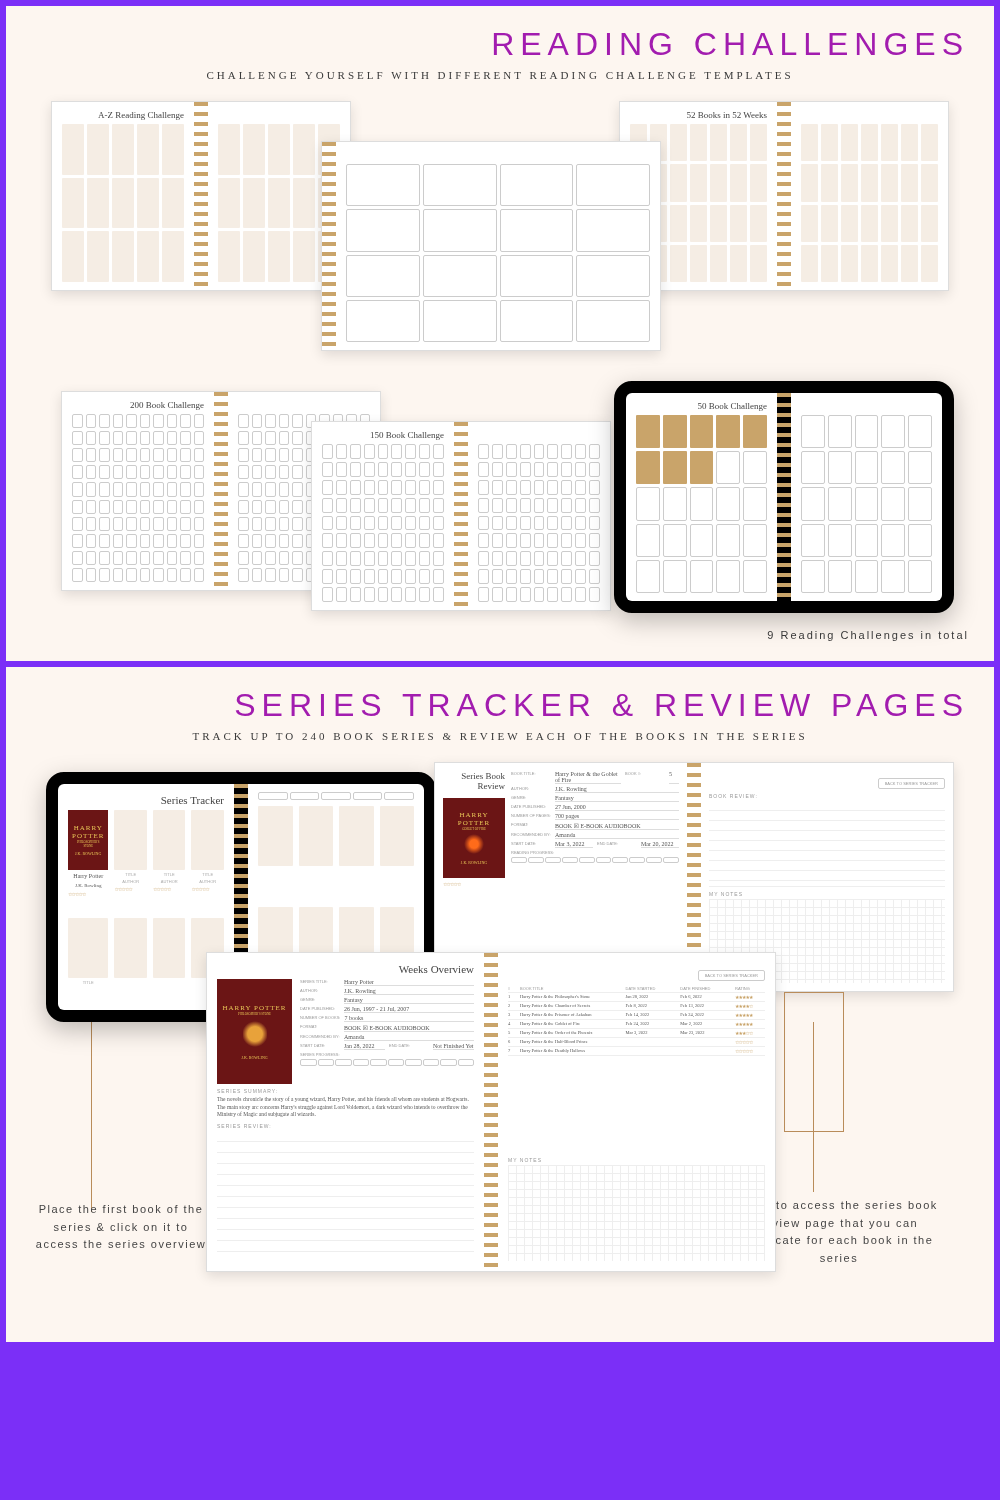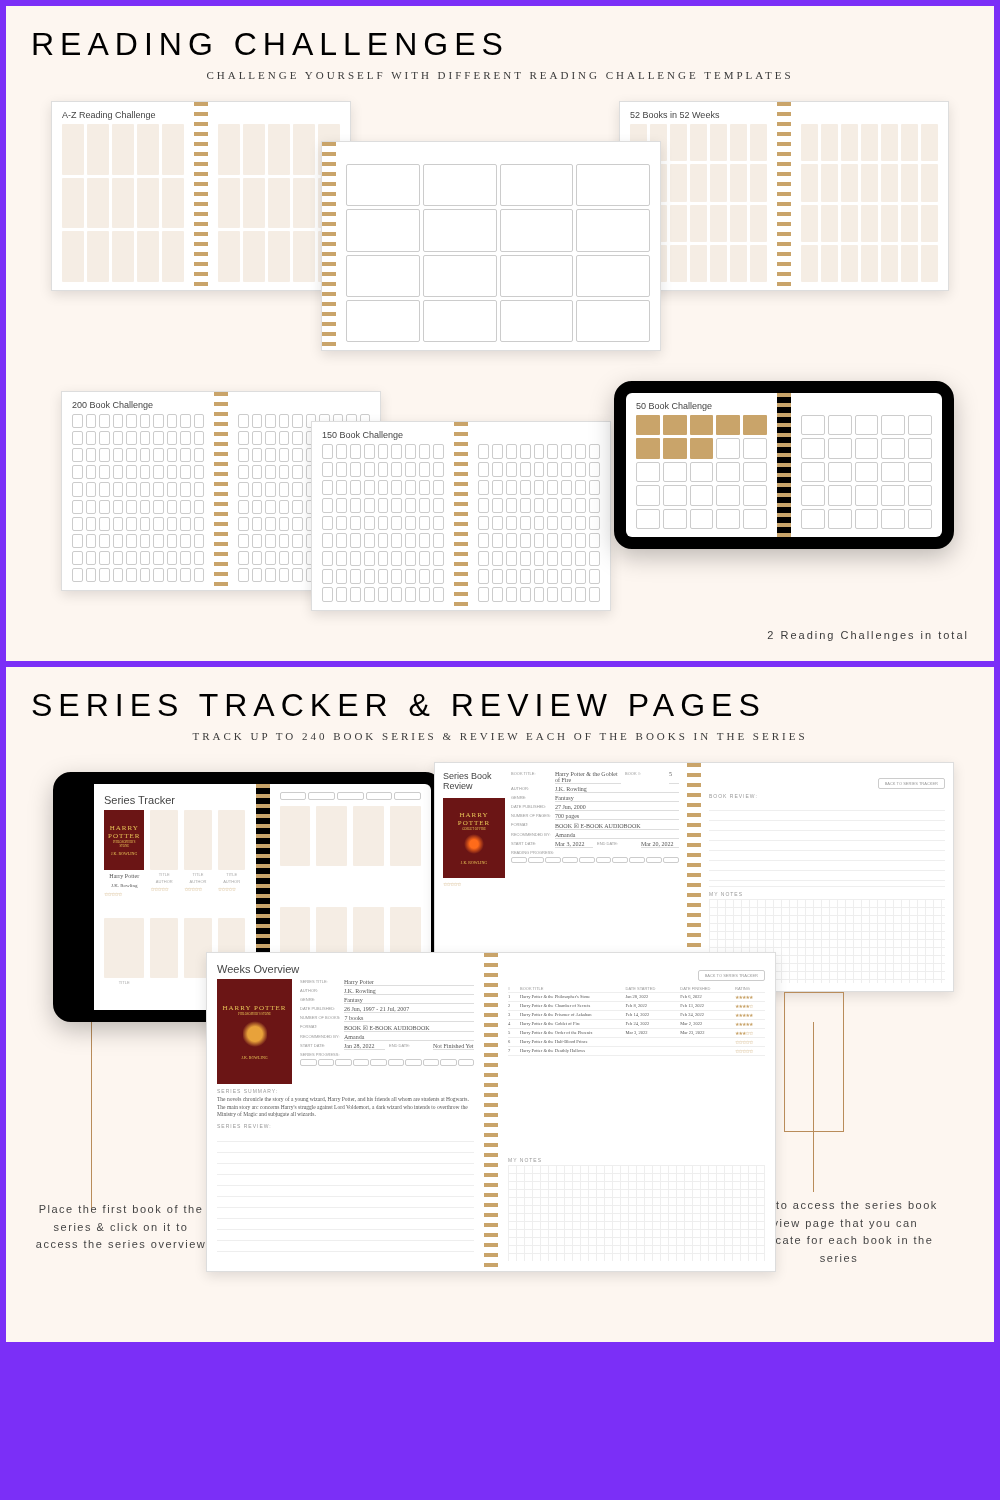--- a/index.html
+++ b/index.html
@@ -10,22 +10,22 @@
     width: 1000px;
   }
   .panel {
     background: #fdf6f0;
     width: 100%;
     padding: 20px 25px;
     position: relative;
   }
   .panel + .panel { margin-top: 6px; }
   .title {
-    text-align: left;
-    color: #000000;
+    text-align: right;
+    color: #a21caf;
     font-family: 'Helvetica Neue', Arial, sans-serif;
     font-weight: 300;
     letter-spacing: 6px;
     font-size: 32px;
     margin-bottom: 6px;
   }
   .subtitle {
     text-align: center;
     color: #3a3a3a;
     font-family: Liberation Serif, serif;
@@ -73,24 +73,25 @@
   .spiral {
     width: 14px;
     background: repeating-linear-gradient(
       to bottom,
       #c9a46a 0 4px,
       transparent 4px 10px
     );
     flex-shrink: 0;
   }
   .page-title {
-    font-family: Liberation Sans, sans-serif;
+    font-family: Liberation Serif, serif;
     font-size: 9px;
     color: #444;
     margin-bottom: 4px;
+    text-align: right;
   }
   .grid {
     display: grid;
     gap: 3px;
     flex: 1;
   }
   .cell {
     background: #f5ede4;
     border-radius: 1px;
   }
@@ -742,21 +743,21 @@
         <div class="tabs-r">
             <div></div>
             <div></div>
             <div></div>
             <div></div>
             <div></div>
           </div>
       </div>
     </div>
 
-    <div class="spread ipad" style="right:15px; top:280px; width:340px; height:168px; z-index:3;">
+    <div class="spread ipad" style="right:15px; top:280px; width:340px; height:232px; z-index:3;">
       <div class="page">
         <div class="page-title">50 Book Challenge</div>
         <div class="grid" style="grid-template-columns:repeat(5,1fr); grid-template-rows:repeat(5,1fr);">
           <div class="cell filled"></div>
             <div class="cell filled"></div>
             <div class="cell filled"></div>
             <div class="cell filled"></div>
             <div class="cell filled"></div>
           <div class="cell filled"></div>
             <div class="cell filled"></div>
@@ -806,30 +807,30 @@
           <div class="cell outline"></div>
             <div class="cell outline"></div>
             <div class="cell outline"></div>
             <div class="cell outline"></div>
             <div class="cell outline"></div>
         </div>
       </div>
     </div>
 
   </div>
-  <div class="footnote">2 Reading Challenges in total</div>
+  <div class="footnote">9 Reading Challenges in total</div>
 </div>
 
 <div class="panel">
   <div class="title">SERIES TRACKER &amp; REVIEW PAGES</div>
   <div class="subtitle">TRACK UP TO 240 BOOK SERIES &amp; REVIEW EACH OF THE BOOKS IN THE SERIES</div>
 
   <div class="collage2">
 
-    <div class="spread ipad" style="left:22px; top:10px; width:390px; height:250px; z-index:1;padding-left:29px;">
+    <div class="spread ipad" style="left:15px; top:10px; width:390px; height:250px; z-index:1;">
       <div class="page" style="padding:10px;">
         <div class="page-title" style="font-size:11px;">Series Tracker</div>
         <div style="display:grid; grid-template-columns:repeat(4,1fr); gap:6px; flex:1;">
           <div style="display:flex;flex-direction:column;gap:2px;">
             <div class="book-cover" style="height:60px;">
               <div class="bt">HARRY POTTER</div>
               <div style="font-size:3px;">PHILOSOPHER'S STONE</div>
               <div class="ba">J.K. ROWLING</div>
             </div>
             <div class="slot-label script" style="font-size:6px;color:#555;">Harry Potter</div>

